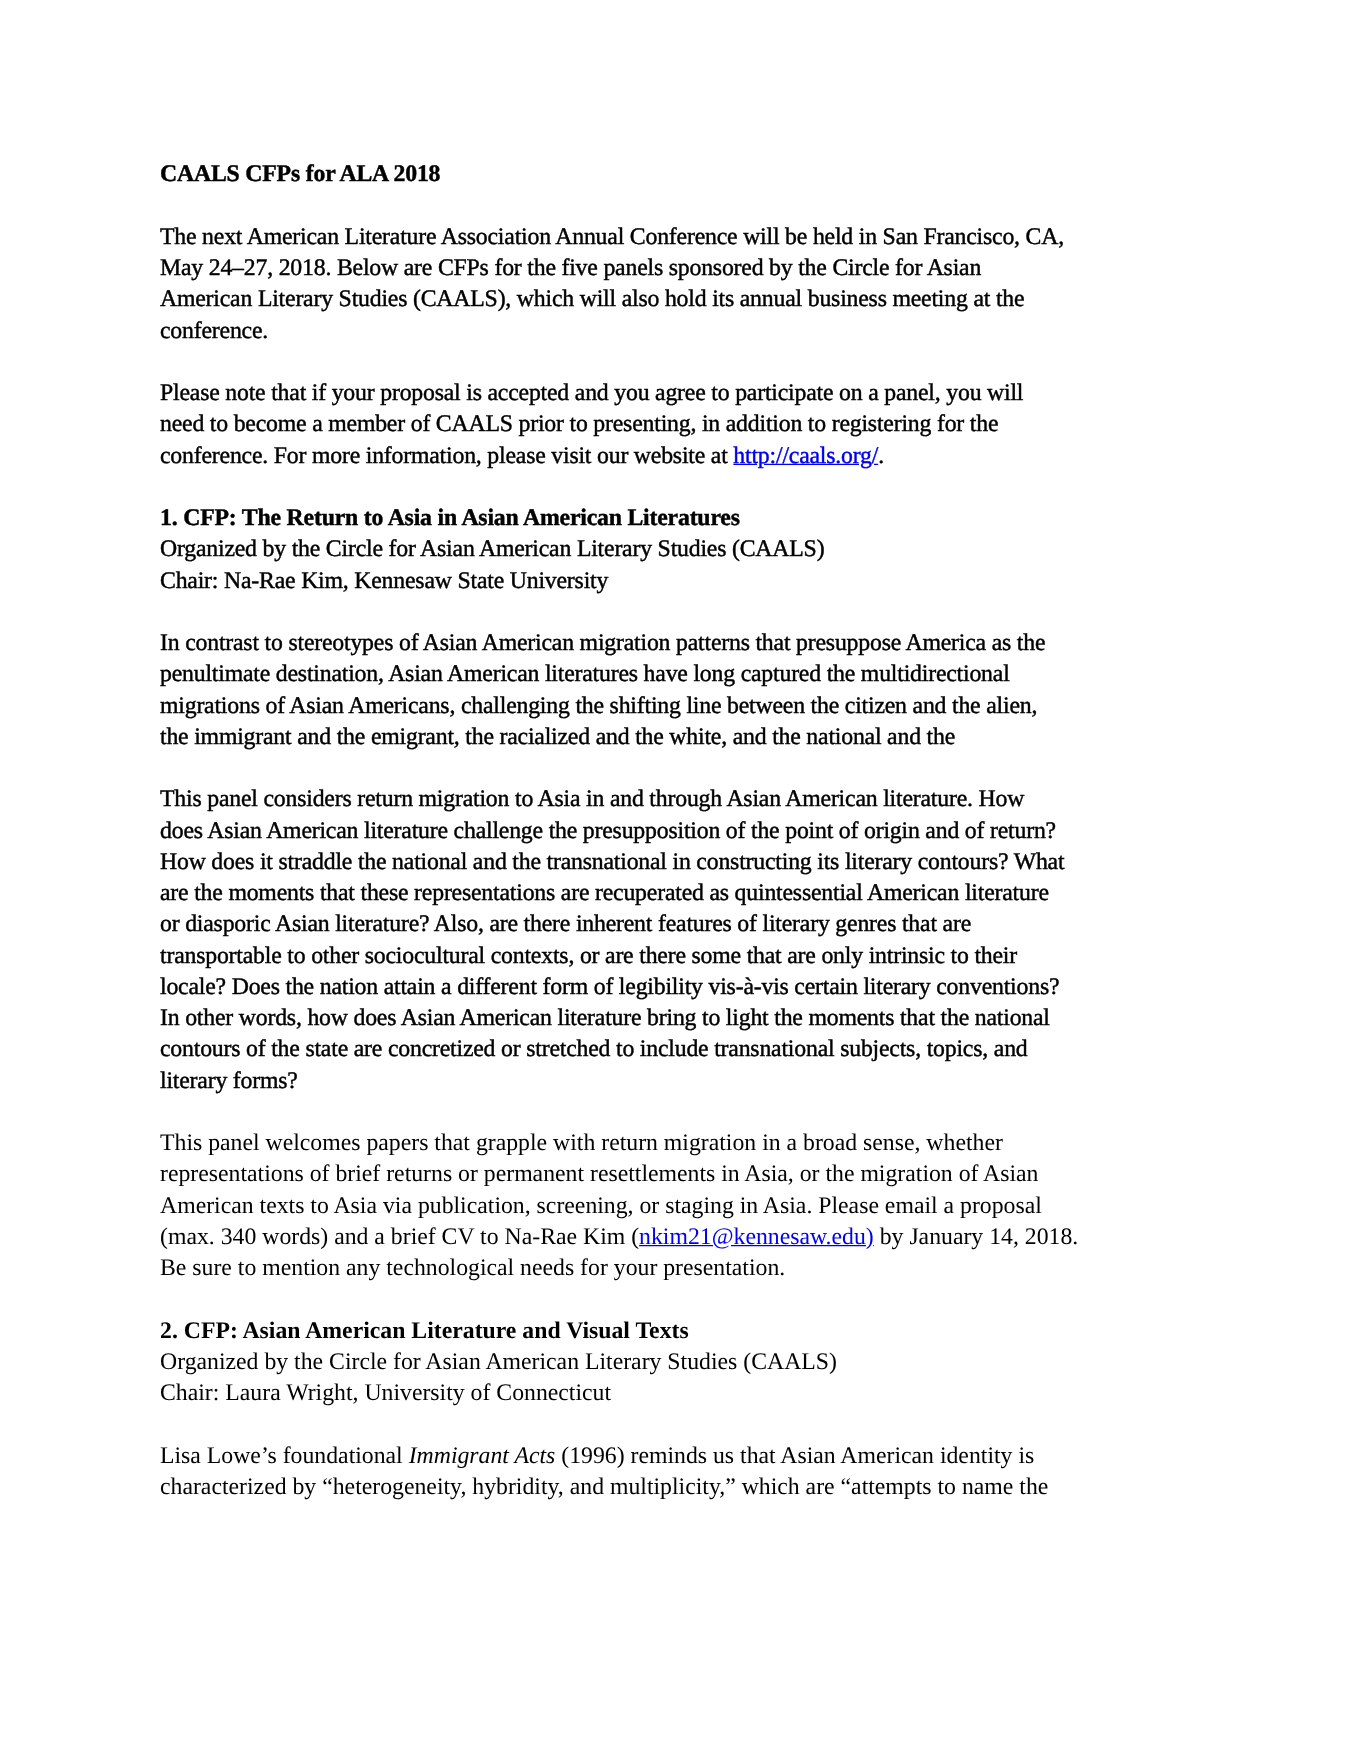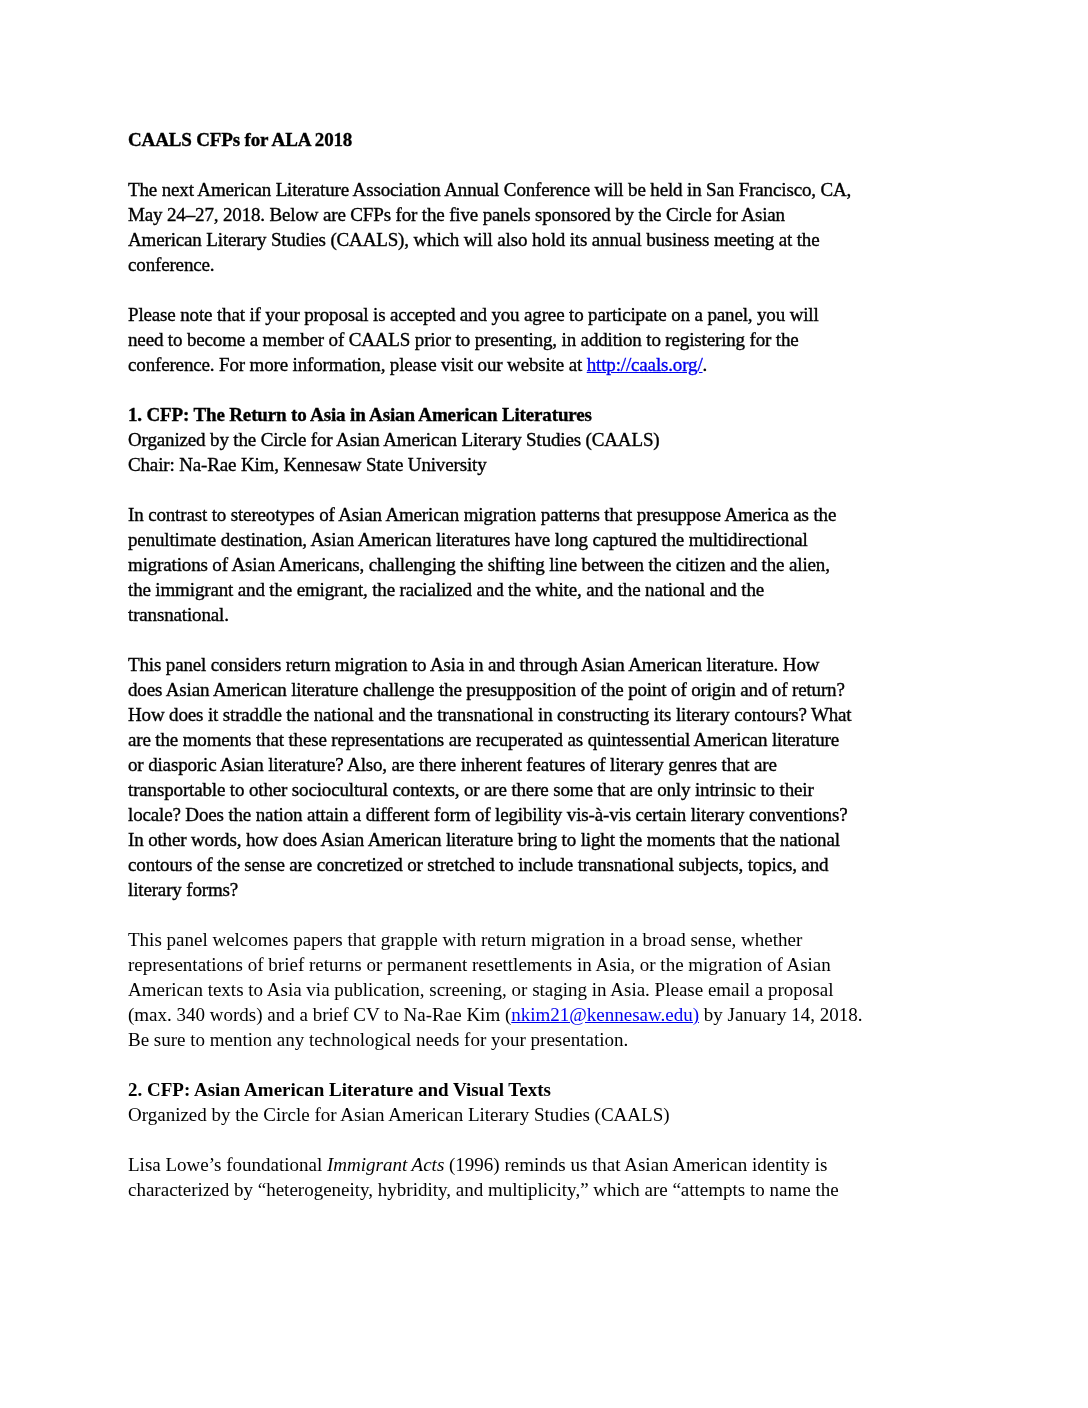--- a/index.html
+++ b/index.html
@@ -66,42 +66,42 @@
     <div class="block kind-h font-heavy">
       <div class="line"><span class="bold">1. CFP: The Return to Asia in Asian American Literatures</span></div>
       <div class="line"><span>Organized by the Circle for Asian American Literary Studies (CAALS)</span></div>
       <div class="line"><span>Chair: Na-Rae Kim, Kennesaw State University</span></div>
     </div>
     <div class="block kind-p font-heavy">
       <div class="line"><span>In contrast to stereotypes of Asian American migration patterns that presuppose America as the</span></div>
       <div class="line"><span>penultimate destination, Asian American literatures have long captured the multidirectional</span></div>
       <div class="line"><span>migrations of Asian Americans, challenging the shifting line between the citizen and the alien,</span></div>
       <div class="line"><span>the immigrant and the emigrant, the racialized and the white, and the national and the</span></div>
-      <div class="line"><span>transnational.</span></div>
     </div>
     <div class="block kind-p font-heavy">
       <div class="line"><span>This panel considers return migration to Asia in and through Asian American literature. How</span></div>
       <div class="line"><span>does Asian American literature challenge the presupposition of the point of origin and of return?</span></div>
       <div class="line"><span>How does it straddle the national and the transnational in constructing its literary contours? What</span></div>
       <div class="line"><span>are the moments that these representations are recuperated as quintessential American literature</span></div>
       <div class="line"><span>or diasporic Asian literature? Also, are there inherent features of literary genres that are</span></div>
       <div class="line"><span>transportable to other sociocultural contexts, or are there some that are only intrinsic to their</span></div>
       <div class="line"><span>locale? Does the nation attain a different form of legibility vis-à-vis certain literary conventions?</span></div>
       <div class="line"><span>In other words, how does Asian American literature bring to light the moments that the national</span></div>
-      <div class="line"><span>contours of the sense are concretized or stretched to include transnational subjects, topics, and</span></div>
+      <div class="line"><span>contours of the state are concretized or stretched to include transnational subjects, topics, and</span></div>
       <div class="line"><span>literary forms?</span></div>
     </div>
     <div class="block kind-p font-light">
       <div class="line"><span>This panel welcomes papers that grapple with return migration in a broad sense, whether</span></div>
       <div class="line"><span>representations of brief returns or permanent resettlements in Asia, or the migration of Asian</span></div>
       <div class="line"><span>American texts to Asia via publication, screening, or staging in Asia. Please email a proposal</span></div>
       <div class="line"><span>(max. 340 words) and a brief CV to Na-Rae Kim (</span><a class="link">nkim21@kennesaw.edu)</a><span> by January 14, 2018.</span></div>
       <div class="line"><span>Be sure to mention any technological needs for your presentation.</span></div>
     </div>
     <div class="block kind-h font-light">
       <div class="line"><span class="bold">2. CFP: Asian American Literature and Visual Texts</span></div>
       <div class="line"><span>Organized by the Circle for Asian American Literary Studies (CAALS)</span></div>
+      <div class="line"><span>Chair: Laura Wright, University of Connecticut</span></div>
     </div>
     <div class="block kind-p font-light">
       <div class="line"><span>Lisa Lowe’s foundational </span><span class="italic">Immigrant Acts</span><span> (1996) reminds us that Asian American identity is</span></div>
       <div class="line"><span>characterized by “heterogeneity, hybridity, and multiplicity,” which are “attempts to name the</span></div>
     </div>
   </div>
 
 </body></html>

